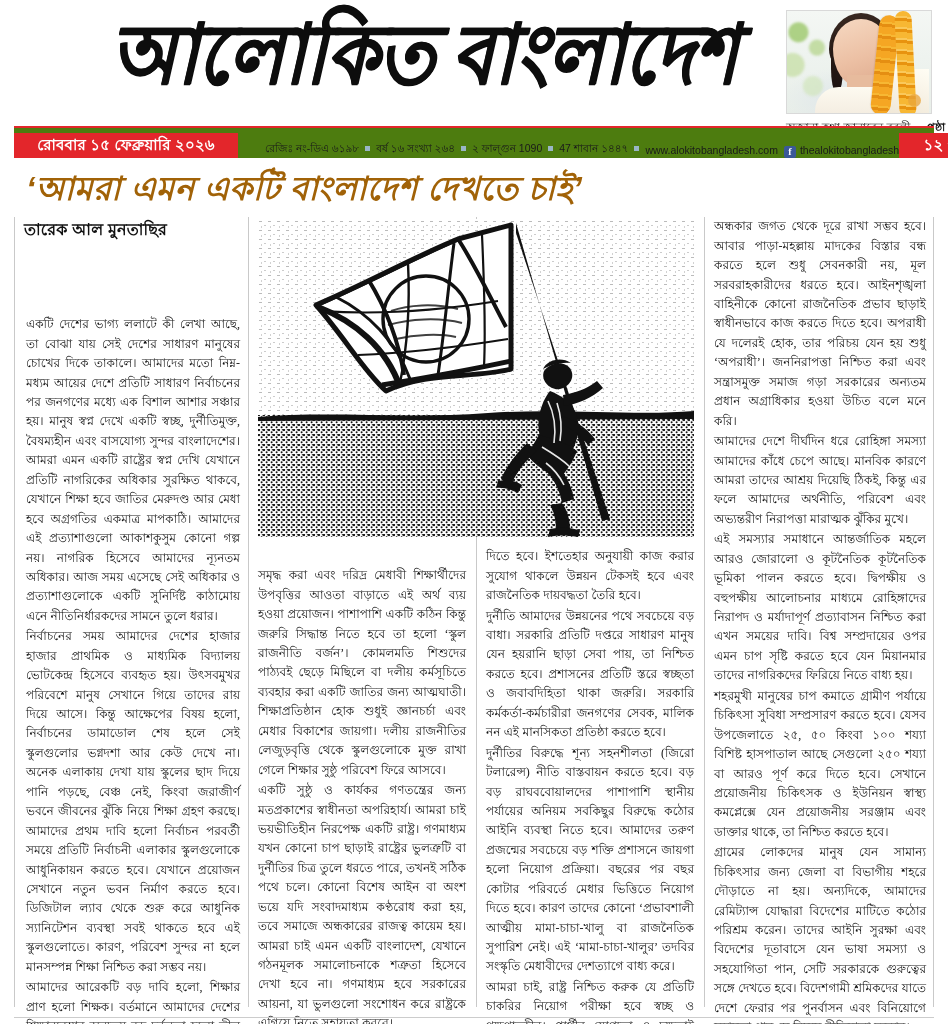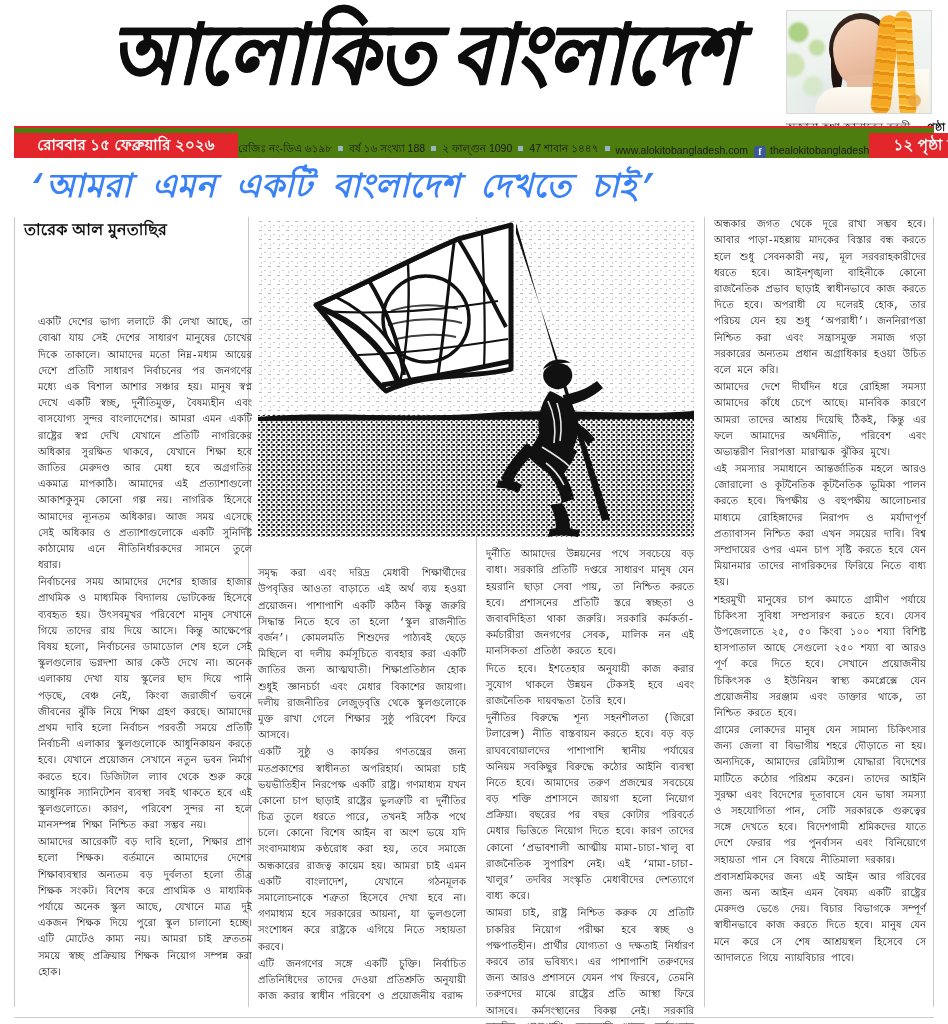--- a/index.html
+++ b/index.html
@@ -205,20 +205,21 @@
   .infobar .meta {
     flex: 1 1 auto;
     display: flex;
     align-items: center;
     justify-content: center;
     font-family: "Liberation Sans", sans-serif;
     font-size: 10.5px;
     color: #1a1a1a;
     white-space: nowrap;
     gap: 0;
+    padding-left: 27px;
   }
   .infobar .meta .sep {
     display: inline-block;
     width: 5px; height: 5px;
     background: #9ab6c6;
     margin: 0 6px;
     position: relative;
     top: -1px;
   }
   .fb-icon {
@@ -235,26 +236,26 @@
     margin: 0 4px 0 6px;
     position: relative;
     top: 2px;
   }
 
   
   .headline-wrap {
     margin: 10px 14px 0 14px;
   }
   .headline {
-    font-family: Liberation Mono, monospace;
+    font-family: Liberation Sans, sans-serif;
     font-size: 33px;
     font-weight: 700;
     font-style: italic;
     letter-spacing: .3px;
-    color: #3b82f6;
+    color: #a16207;
     line-height: 1.25;
     padding-left: 12px;
     white-space: nowrap;
   }
 
   
   .article {
     margin: 8px 14px 0 14px;
     position: relative;
     height: 790px;
@@ -284,37 +285,37 @@
   .author-sub {
     font-family: "Liberation Sans", sans-serif;
     font-size: 10.5px;
     color: #222;
     line-height: 1.5;
     margin-bottom: 10px;
   }
 
   .colbody {
     position: absolute;
-    font-family: Liberation Mono, monospace;
-    font-size: 10px;
+    font-family: Liberation Serif, serif;
+    font-size: 12px;
     line-height: 1.62;
     text-align: justify;
     color: #141414;
     -webkit-hyphens: auto;
     hyphens: auto;
     word-spacing: .4px;
   }
   .colbody p {
     margin: 0 0 0 0;
     text-indent: 0;
   }
   .colbody p + p { margin-top: 1px; }
 
   
-  #c1        { left: 24px;  top: 98px;  width: 214px; height: 690px; }
+  #c1        { left: 12px;  top: 98px;  width: 214px; height: 690px; }
   #c2-top    { left: 244px; top: 349px; width: 208px; height: 458px; }
   #c3-top    { left: 472px; top: 330px; width: 208px; height: 458px; }
   #c4        { left: 700px; top: 0px;   width: 212px; height: 788px; }
 
   
   .photo {
     position: absolute;
     left: 244px;
     top: 2px;
     width: 436px;
@@ -362,21 +363,21 @@
 
   </div>
 </div>
 
 <div class="infobar">
   <div class="date-box">রোববার ১৫ ফেব্রুয়ারি ২০২৬</div>
 
   <div class="meta">
     <span>রেজিঃ নং-ডিএ ৬১৯৮</span>
     <span class="sep"></span>
-    <span>বর্ষ ১৬ সংখ্যা 188</span>
+    <span>বর্ষ ১৬ সংখ্যা ২৬৪</span>
     <span class="sep"></span>
     <span>২ ফাল্গুন 1090</span>
     <span class="sep"></span>
     <span>47 শাবান ১৪৪৭</span>
     <span class="sep"></span>
     <span>www.alokitobangladesh.com</span>
     <span class="fb-icon">f</span>
     <span>thealokitobangladesh</span>
   </div>
 
@@ -492,22 +493,22 @@
 
   </div>
 
   <div class="colbody" id="c2-top">
     <p>সমৃদ্ধ করা এবং দরিদ্র মেধাবী শিক্ষার্থীদের উপবৃত্তির আওতা বাড়াতে এই অর্থ ব্যয় হওয়া প্রয়োজন। পাশাপাশি একটি কঠিন কিন্তু জরুরি সিদ্ধান্ত নিতে হবে তা হলো ‘স্কুল রাজনীতি বর্জন’। কোমলমতি শিশুদের পাঠ্যবই ছেড়ে মিছিলে বা দলীয় কর্মসূচিতে ব্যবহার করা একটি জাতির জন্য আত্মঘাতী। শিক্ষাপ্রতিষ্ঠান হোক শুধুই জ্ঞানচর্চা এবং মেধার বিকাশের জায়গা। দলীয় রাজনীতির লেজুড়বৃত্তি থেকে স্কুলগুলোকে মুক্ত রাখা গেলে শিক্ষার সুষ্ঠু পরিবেশ ফিরে আসবে।</p>
     <p>একটি সুষ্ঠু ও কার্যকর গণতন্ত্রের জন্য মতপ্রকাশের স্বাধীনতা অপরিহার্য। আমরা চাই ভয়ভীতিহীন নিরপেক্ষ একটি রাষ্ট্র। গণমাধ্যম যখন কোনো চাপ ছাড়াই রাষ্ট্রের ভুলত্রুটি বা দুর্নীতির চিত্র তুলে ধরতে পারে, তখনই সঠিক পথে চলে। কোনো বিশেষ আইন বা অংশ ভয়ে যদি সংবাদমাধ্যম কণ্ঠরোধ করা হয়, তবে সমাজে অন্ধকারের রাজত্ব কায়েম হয়। আমরা চাই এমন একটি বাংলাদেশ, যেখানে গঠনমূলক সমালোচনাকে শত্রুতা হিসেবে দেখা হবে না। গণমাধ্যম হবে সরকারের আয়না, যা ভুলগুলো সংশোধন করে রাষ্ট্রকে এগিয়ে নিতে সহায়তা করবে।</p>
     <p>এটি জনগণের সঙ্গে একটি চুক্তি। নির্বাচিত প্রতিনিধিদের তাদের দেওয়া প্রতিশ্রুতি অনুযায়ী কাজ করার স্বাধীন পরিবেশ ও প্রয়োজনীয় বরাদ্দ</p>
   </div>
 
   <div class="colbody" id="c3-top">
+    <p>দিতে হবে। ইশতেহার অনুযায়ী কাজ করার সুযোগ থাকলে উন্নয়ন টেকসই হবে এবং রাজনৈতিক দায়বদ্ধতা তৈরি হবে।</p>
     <p>দুর্নীতি আমাদের উন্নয়নের পথে সবচেয়ে বড় বাধা। সরকারি প্রতিটি দপ্তরে সাধারণ মানুষ যেন হয়রানি ছাড়া সেবা পায়, তা নিশ্চিত করতে হবে। প্রশাসনের প্রতিটি স্তরে স্বচ্ছতা ও জবাবদিহিতা থাকা জরুরি। সরকারি কর্মকর্তা-কর্মচারীরা জনগণের সেবক, মালিক নন এই মানসিকতা প্রতিষ্ঠা করতে হবে।</p>
-    <p>দিতে হবে। ইশতেহার অনুযায়ী কাজ করার সুযোগ থাকলে উন্নয়ন টেকসই হবে এবং রাজনৈতিক দায়বদ্ধতা তৈরি হবে।</p>
     <p>দুর্নীতির বিরুদ্ধে শূন্য সহনশীলতা (জিরো টলারেন্স) নীতি বাস্তবায়ন করতে হবে। বড় বড় রাঘববোয়ালদের পাশাপাশি স্থানীয় পর্যায়ের অনিয়ম সবকিছুর বিরুদ্ধে কঠোর আইনি ব্যবস্থা নিতে হবে। আমাদের তরুণ প্রজন্মের সবচেয়ে বড় শক্তি প্রশাসনে জায়গা হলো নিয়োগ প্রক্রিয়া। বছরের পর বছর কোটার পরিবর্তে মেধার ভিত্তিতে নিয়োগ দিতে হবে। কারণ তাদের কোনো ‘প্রভাবশালী আত্মীয় মামা-চাচা-খালু বা রাজনৈতিক সুপারিশ নেই। এই ‘মামা-চাচা-খালুর’ তদবির সংস্কৃতি মেধাবীদের দেশত্যাগে বাধ্য করে।</p>
     <p>আমরা চাই, রাষ্ট্র নিশ্চিত করুক যে প্রতিটি চাকরির নিয়োগ পরীক্ষা হবে স্বচ্ছ ও পক্ষপাতহীন। প্রার্থীর যোগ্যতা ও দক্ষতাই নির্ধারণ করবে তার ভবিষ্যৎ। এর পাশাপাশি তরুণদের জন্য আরও প্রশাসনে যেমন পথ ফিরবে, তেমনি তরুণদের মাঝে রাষ্ট্রের প্রতি আস্থা ফিরে আসবে। কর্মসংস্থানের বিকল্প নেই। সরকারি চাকরির পাশাপাশি বেসরকারি খাতে কর্মসংস্থান বাড়াতে উদ্যোক্তা তৈরিতে সহজ শর্তে ঋণ এবং প্রযুক্তিনির্ভর প্রশিক্ষণের মাধ্যমে তরুণদের স্বাবলম্বী করতে হবে।</p>
 
   </div>
 
   <div class="colbody" id="c4">
     <p>অন্ধকার জগত থেকে দূরে রাখা সম্ভব হবে। আবার পাড়া-মহল্লায় মাদকের বিস্তার বন্ধ করতে হলে শুধু সেবনকারী নয়, মূল সরবরাহকারীদের ধরতে হবে। আইনশৃঙ্খলা বাহিনীকে কোনো রাজনৈতিক প্রভাব ছাড়াই স্বাধীনভাবে কাজ করতে দিতে হবে। অপরাধী যে দলেরই হোক, তার পরিচয় যেন হয় শুধু ‘অপরাধী’। জননিরাপত্তা নিশ্চিত করা এবং সন্ত্রাসমুক্ত সমাজ গড়া সরকারের অন্যতম প্রধান অগ্রাধিকার হওয়া উচিত বলে মনে করি।</p>
     <p>আমাদের দেশে দীর্ঘদিন ধরে রোহিঙ্গা সমস্যা আমাদের কাঁধে চেপে আছে। মানবিক কারণে আমরা তাদের আশ্রয় দিয়েছি ঠিকই, কিন্তু এর ফলে আমাদের অর্থনীতি, পরিবেশ এবং অভ্যন্তরীণ নিরাপত্তা মারাত্মক ঝুঁকির মুখে।</p>
     <p>এই সমস্যার সমাধানে আন্তর্জাতিক মহলে আরও জোরালো ও কূটনৈতিক কূটনৈতিক ভূমিকা পালন করতে হবে। দ্বিপক্ষীয় ও বহুপক্ষীয় আলোচনার মাধ্যমে রোহিঙ্গাদের নিরাপদ ও মর্যাদাপূর্ণ প্রত্যাবাসন নিশ্চিত করা এখন সময়ের দাবি। বিশ্ব সম্প্রদায়ের ওপর এমন চাপ সৃষ্টি করতে হবে যেন মিয়ানমার তাদের নাগরিকদের ফিরিয়ে নিতে বাধ্য হয়।</p>
     <p>শহরমুখী মানুষের চাপ কমাতে গ্রামীণ পর্যায়ে চিকিৎসা সুবিধা সম্প্রসারণ করতে হবে। যেসব উপজেলাতে ২৫, ৫০ কিংবা ১০০ শয্যা বিশিষ্ট হাসপাতাল আছে সেগুলো ২৫০ শয্যা বা আরও পূর্ণ করে দিতে হবে। সেখানে প্রয়োজনীয় চিকিৎসক ও ইউনিয়ন স্বাস্থ্য কমপ্লেক্সে যেন প্রয়োজনীয় সরঞ্জাম এবং ডাক্তার থাকে, তা নিশ্চিত করতে হবে।</p>

